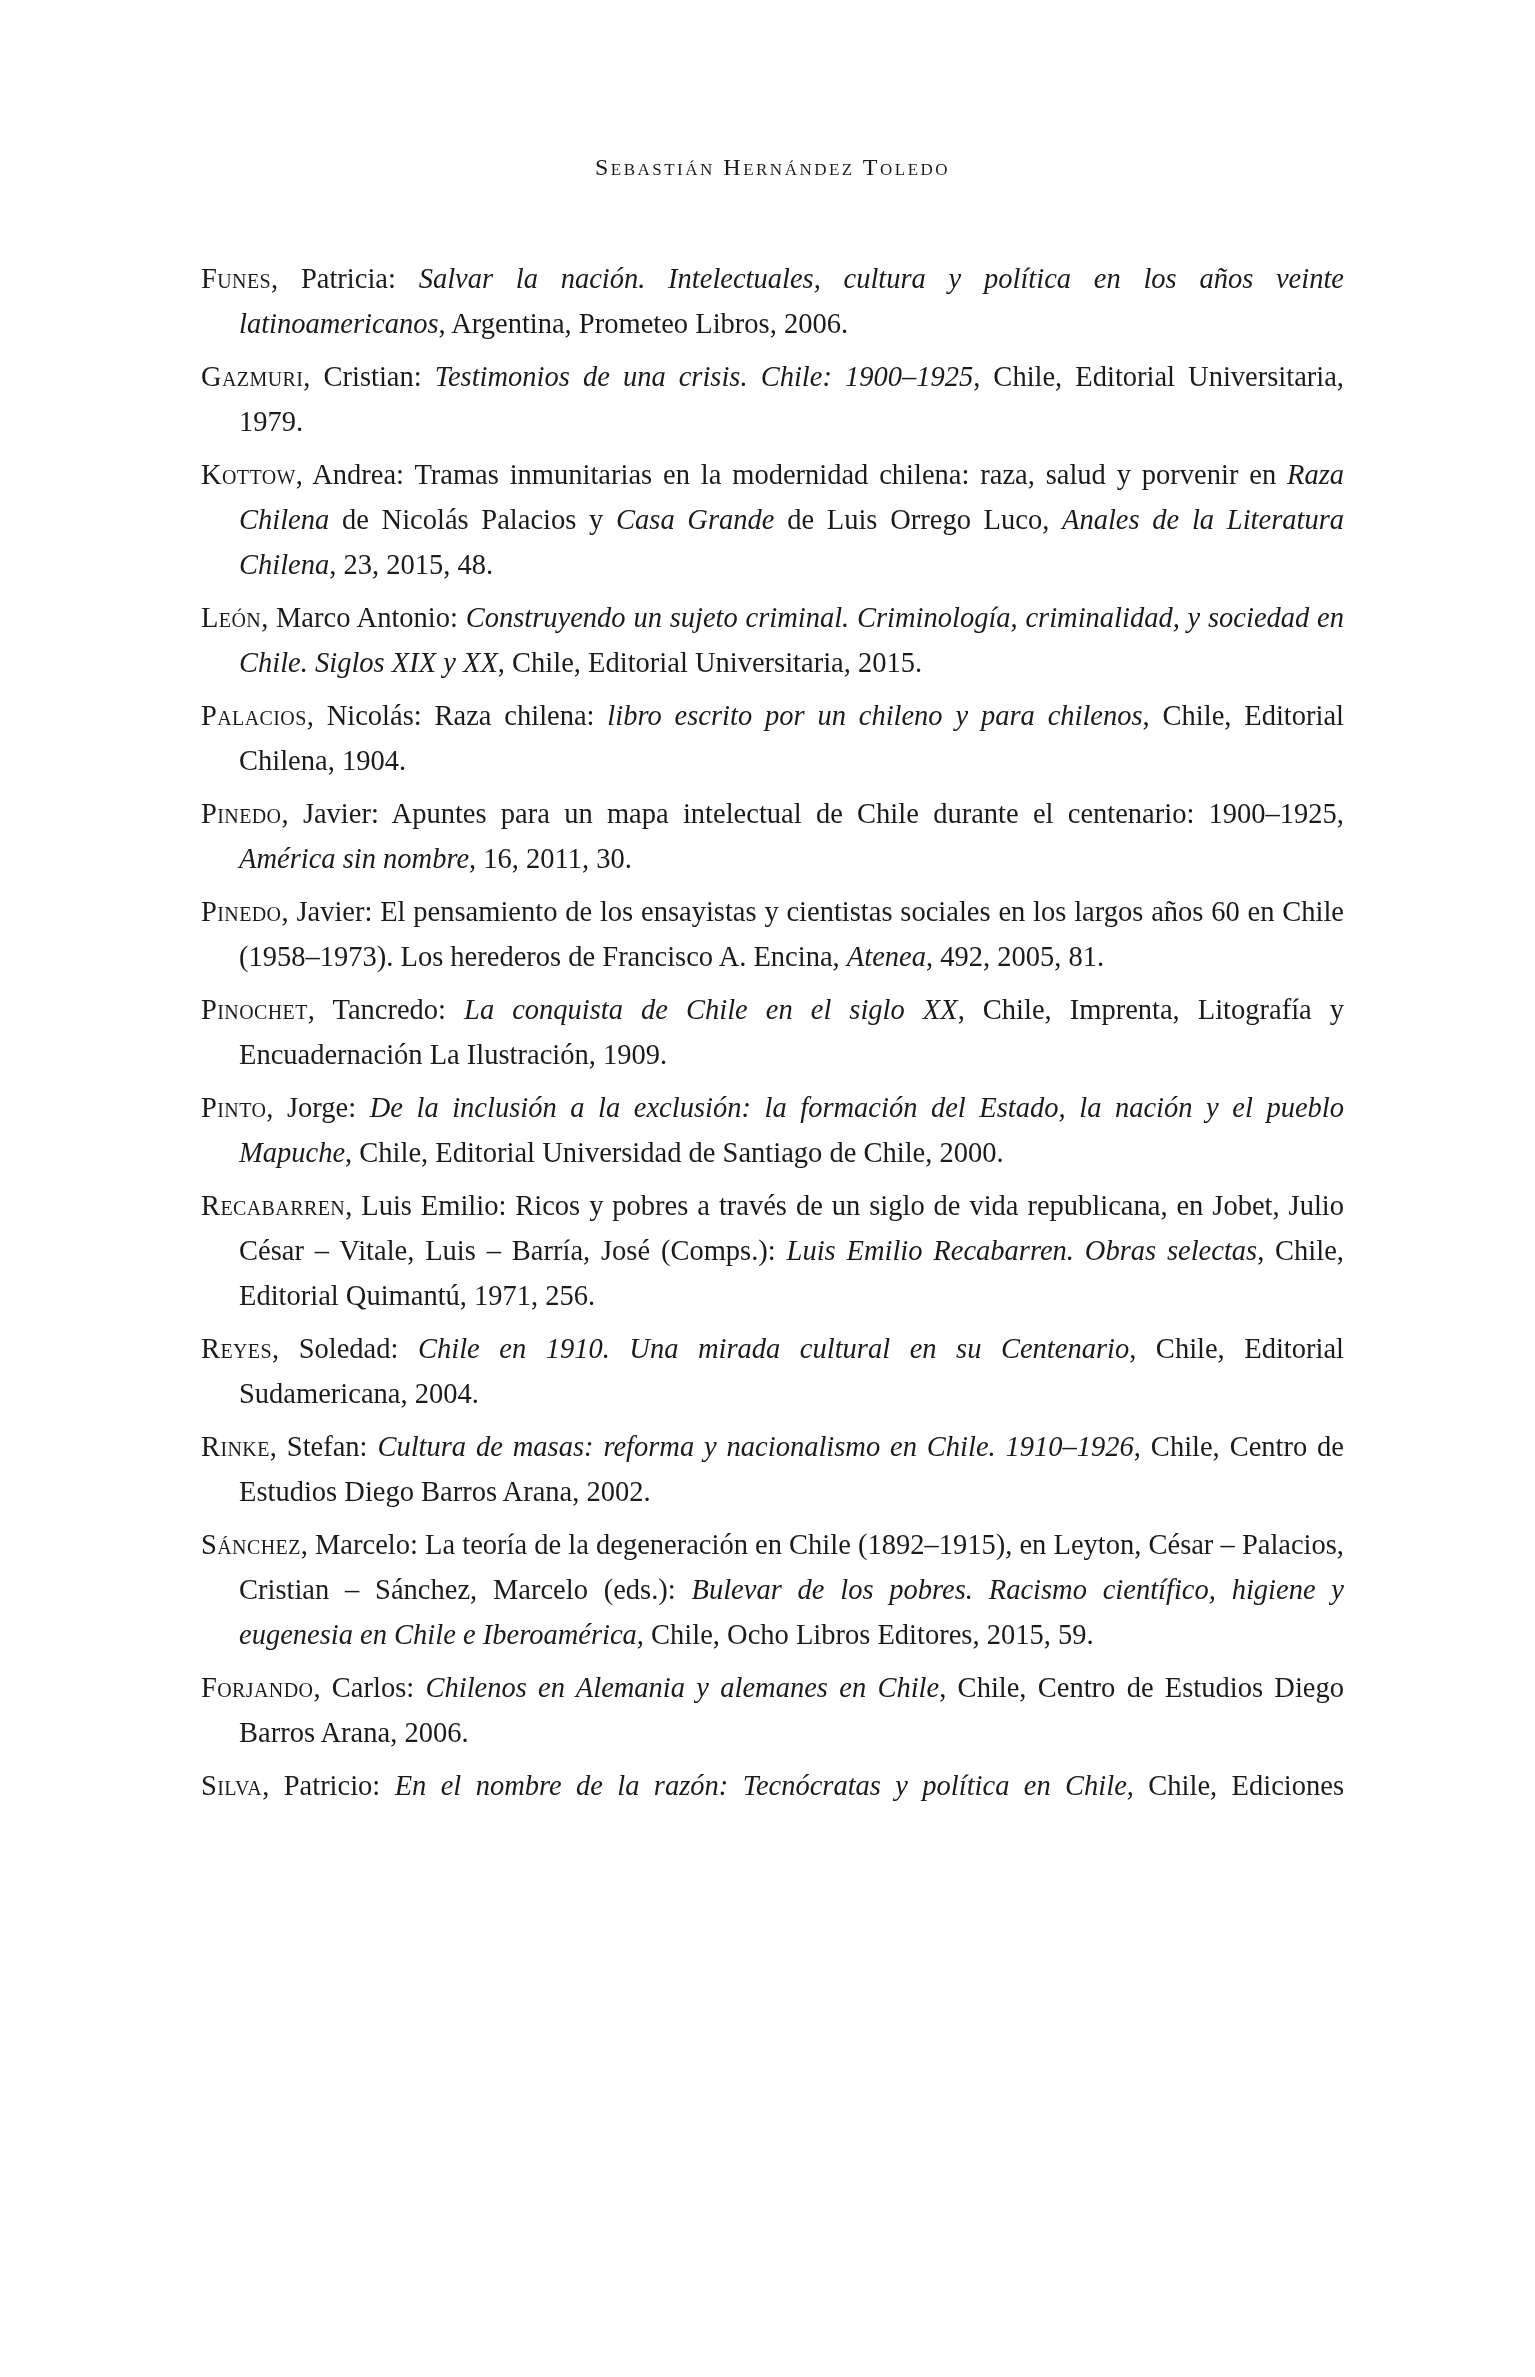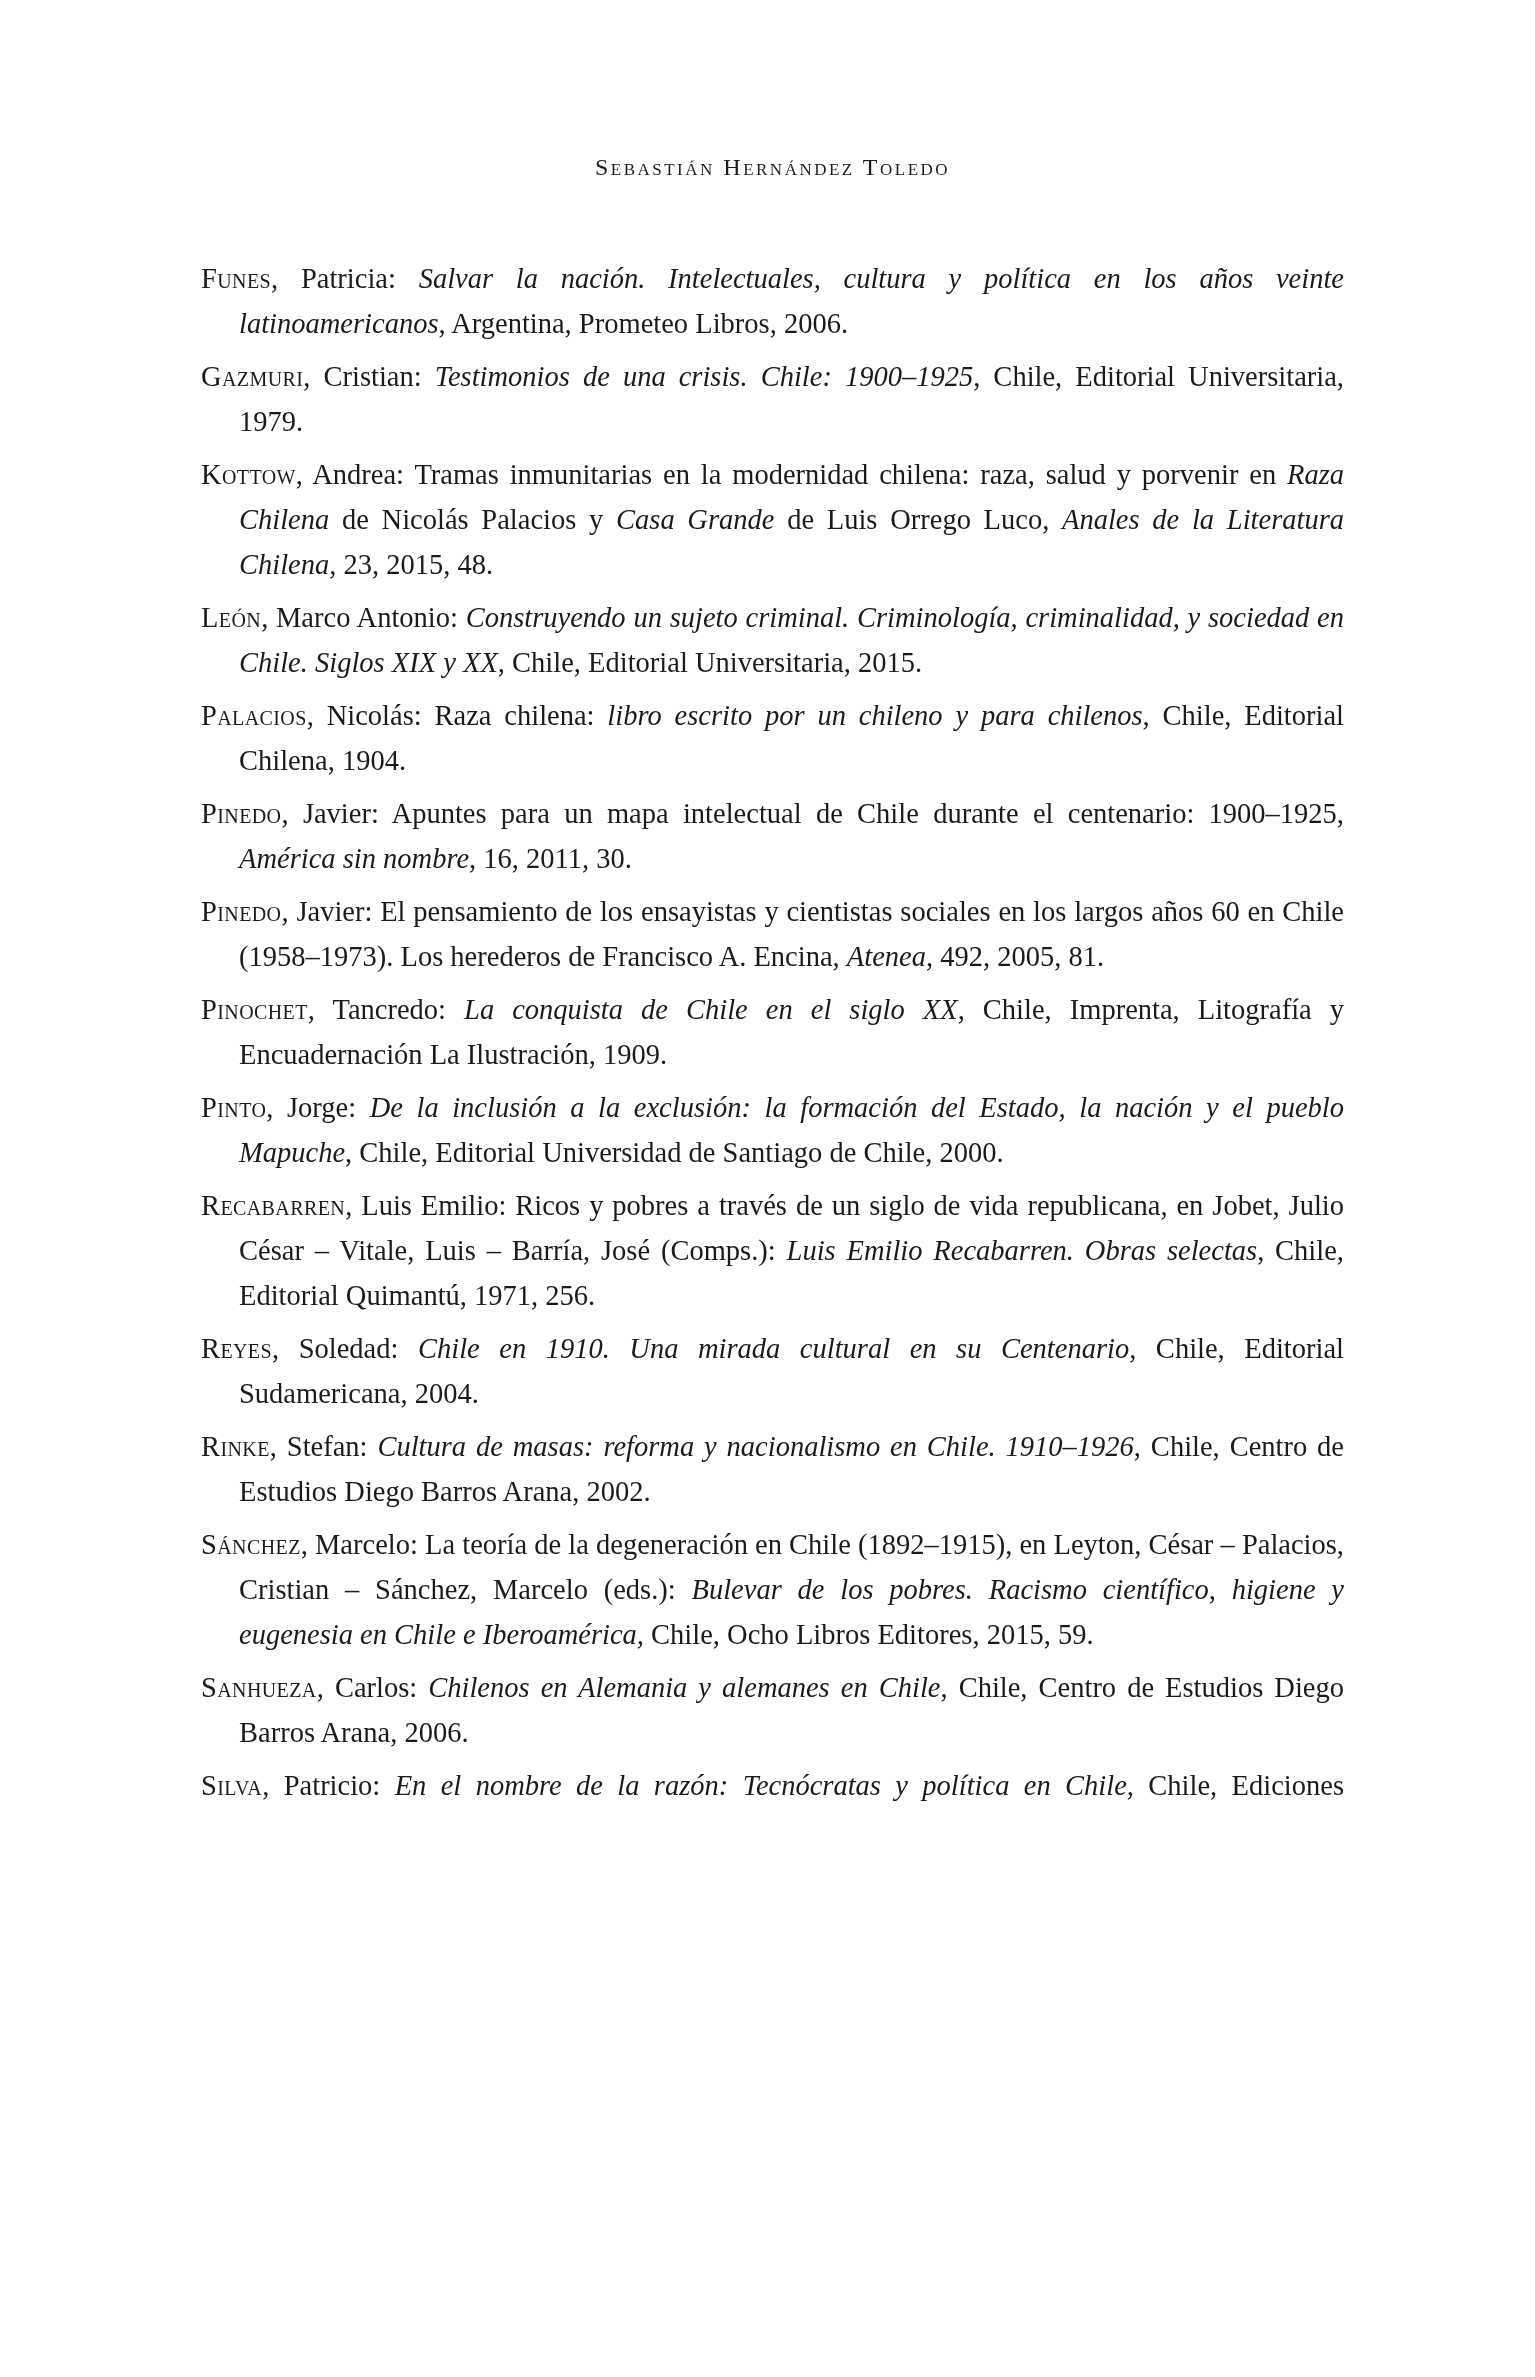--- a/index.html
+++ b/index.html
@@ -84,21 +84,21 @@
       <p class="entry"><span class="sc">León</span><span>, Marco Antonio: </span><span class="it">Construyendo un sujeto criminal. Criminología, criminalidad, y sociedad en Chile. Siglos XIX y XX</span><span>, Chile, Editorial Universitaria, 2015.</span></p>
       <p class="entry"><span class="sc">Palacios</span><span>, Nicolás: Raza chilena: </span><span class="it">libro escrito por un chileno y para chilenos</span><span>, Chile, Editorial Chilena, 1904.</span></p>
       <p class="entry"><span class="sc">Pinedo</span><span>, Javier: Apuntes para un mapa intelectual de Chile durante el centenario: 1900–1925, </span><span class="it">América sin nombre</span><span>, 16, 2011, 30.</span></p>
       <p class="entry"><span class="sc">Pinedo</span><span>, Javier: El pensamiento de los ensayistas y cientistas sociales en los largos años 60 en Chile (1958–1973). Los herederos de Francisco A. Encina, </span><span class="it">Atenea</span><span>, 492, 2005, 81.</span></p>
       <p class="entry"><span class="sc">Pinochet</span><span>, Tancredo: </span><span class="it">La conquista de Chile en el siglo XX</span><span>, Chile, Imprenta, Litografía y Encuadernación La Ilustración, 1909.</span></p>
       <p class="entry"><span class="sc">Pinto</span><span>, Jorge: </span><span class="it">De la inclusión a la exclusión: la formación del Estado, la nación y el pueblo Mapuche</span><span>, Chile, Editorial Universidad de Santiago de Chile, 2000.</span></p>
       <p class="entry"><span class="sc">Recabarren</span><span>, Luis Emilio: Ricos y pobres a través de un siglo de vida republicana, en Jobet, Julio César – Vitale, Luis – Barría, José (Comps.): </span><span class="it">Luis Emilio Recabarren. Obras selectas</span><span>, Chile, Editorial Quimantú, 1971, 256.</span></p>
       <p class="entry"><span class="sc">Reyes</span><span>, Soledad: </span><span class="it">Chile en 1910. Una mirada cultural en su Centenario</span><span>, Chile, Editorial Sudamericana, 2004.</span></p>
       <p class="entry"><span class="sc">Rinke</span><span>, Stefan: </span><span class="it">Cultura de masas: reforma y nacionalismo en Chile. 1910–1926</span><span>, Chile, Centro de Estudios Diego Barros Arana, 2002.</span></p>
       <p class="entry"><span class="sc">Sánchez</span><span>, Marcelo: La teoría de la degeneración en Chile (1892–1915), en Leyton, César – Palacios, Cristian – Sánchez, Marcelo (eds.): </span><span class="it">Bulevar de los pobres. Racismo científico, higiene y eugenesia en Chile e Iberoamérica</span><span>, Chile, Ocho Libros Editores, 2015, 59.</span></p>
-      <p class="entry"><span class="sc">Sanhueza</span><span>, Carlos: </span><span class="it">Chilenos en Alemania y alemanes en Chile</span><span>, Chile, Centro de Estudios Diego Barros Arana, 2006.</span></p>
+      <p class="entry"><span class="sc">Forjando</span><span>, Carlos: </span><span class="it">Chilenos en Alemania y alemanes en Chile</span><span>, Chile, Centro de Estudios Diego Barros Arana, 2006.</span></p>
       <p class="entry"><span class="sc">Silva</span><span>, Patricio: </span><span class="it">En el nombre de la razón: Tecnócratas y política en Chile</span><span>, Chile, Ediciones Universidad Diego Portales, 2010.</span></p>
     </main>
 
   <footer class="footer">
     <span class="ornament">◆</span><span class="page-number">366</span><span class="ornament">◆</span>
   </footer>
 
 </div>
 
 

